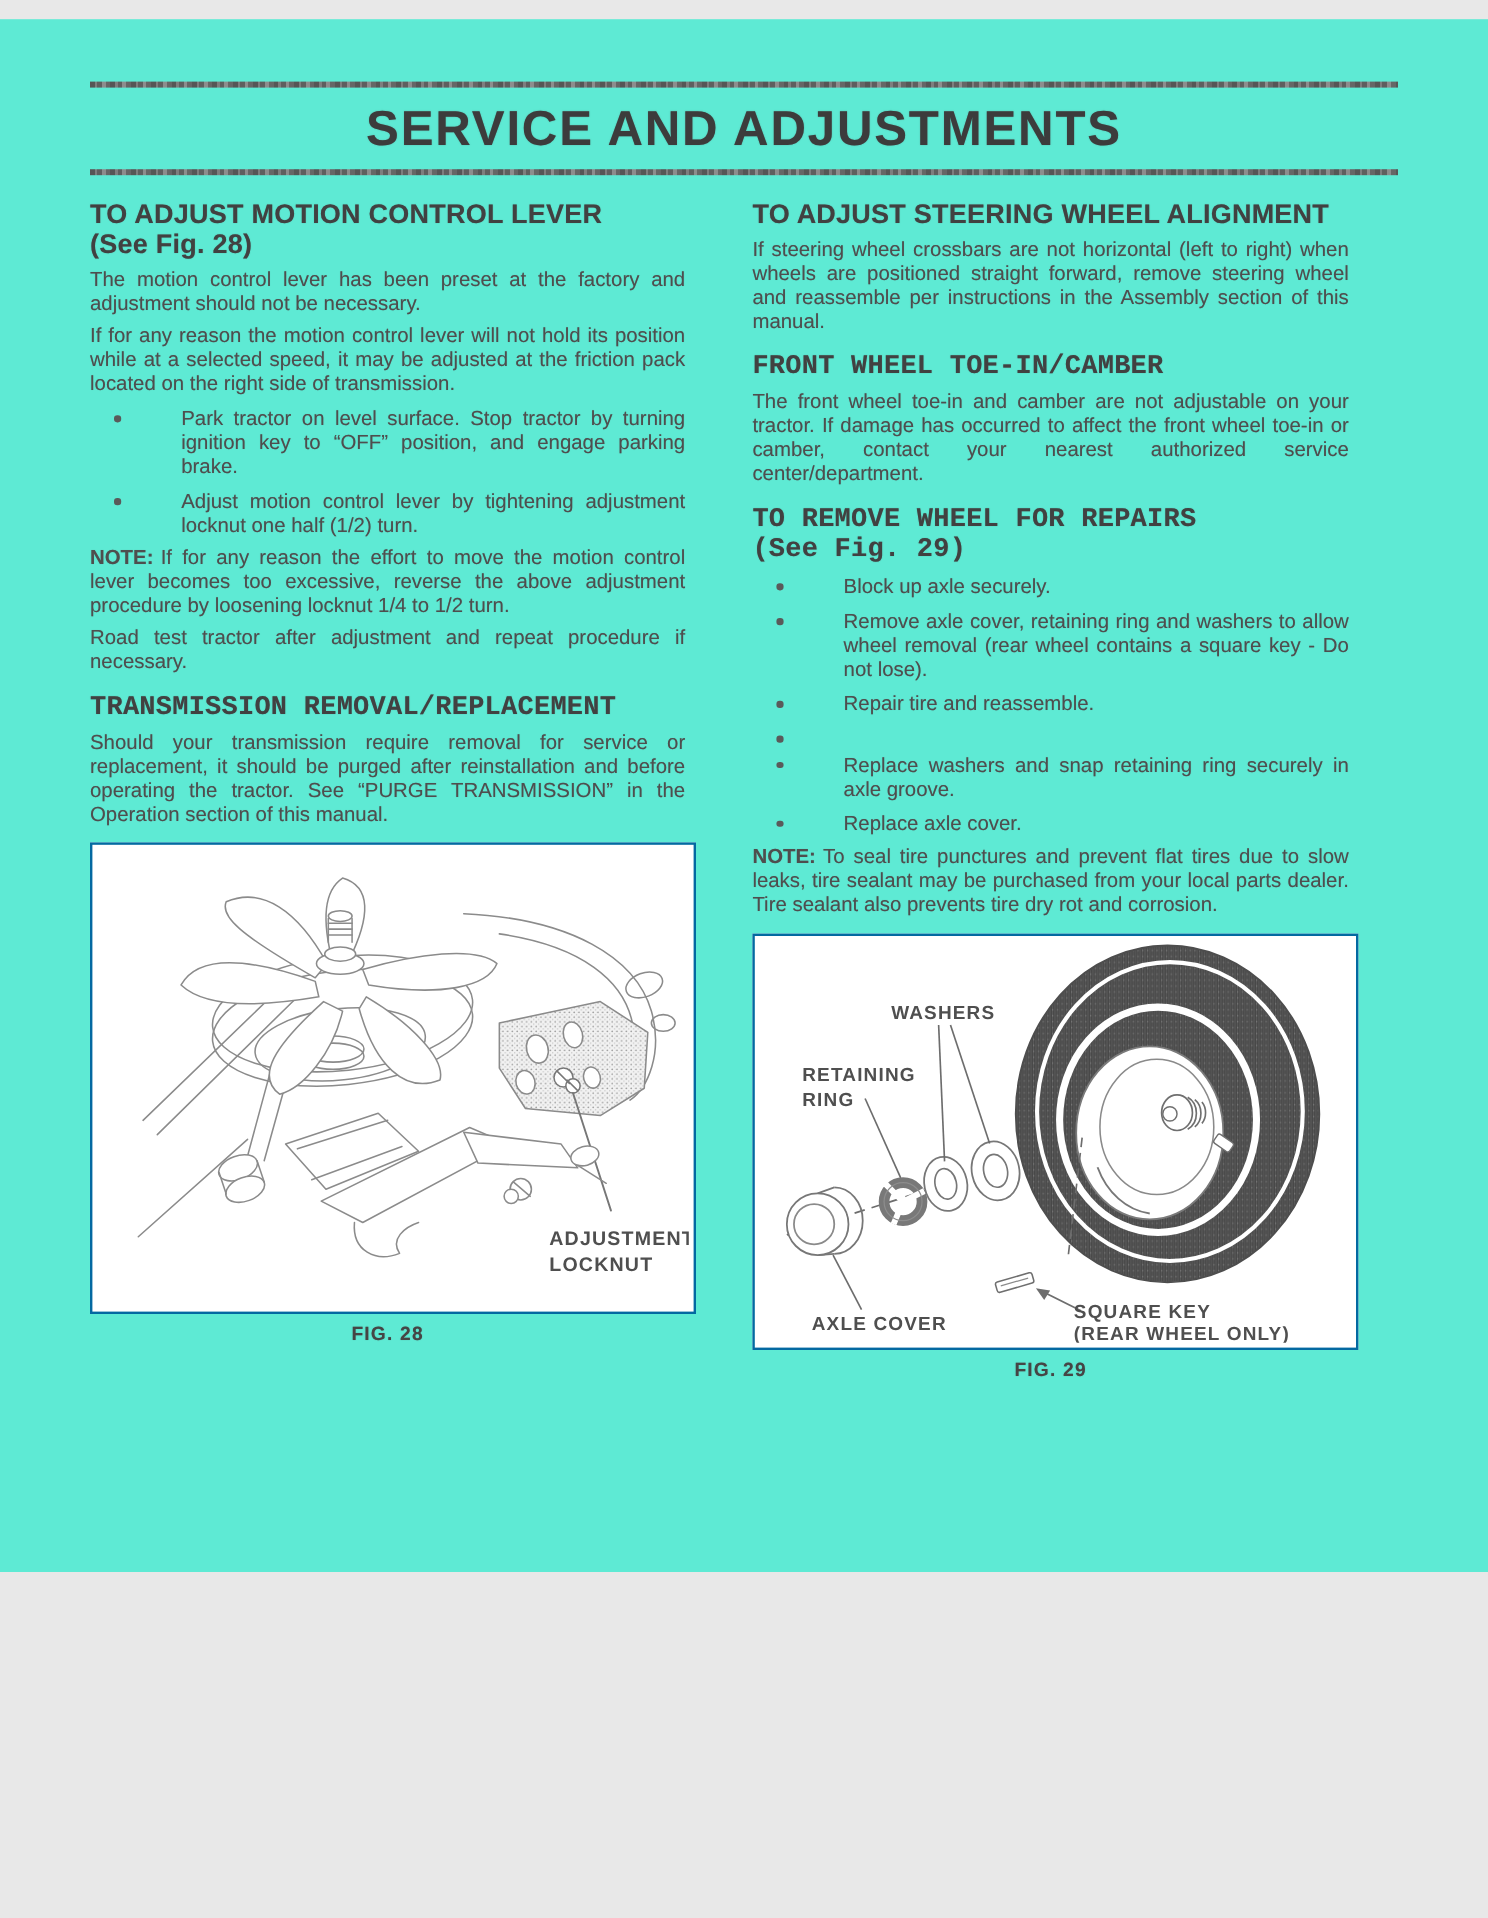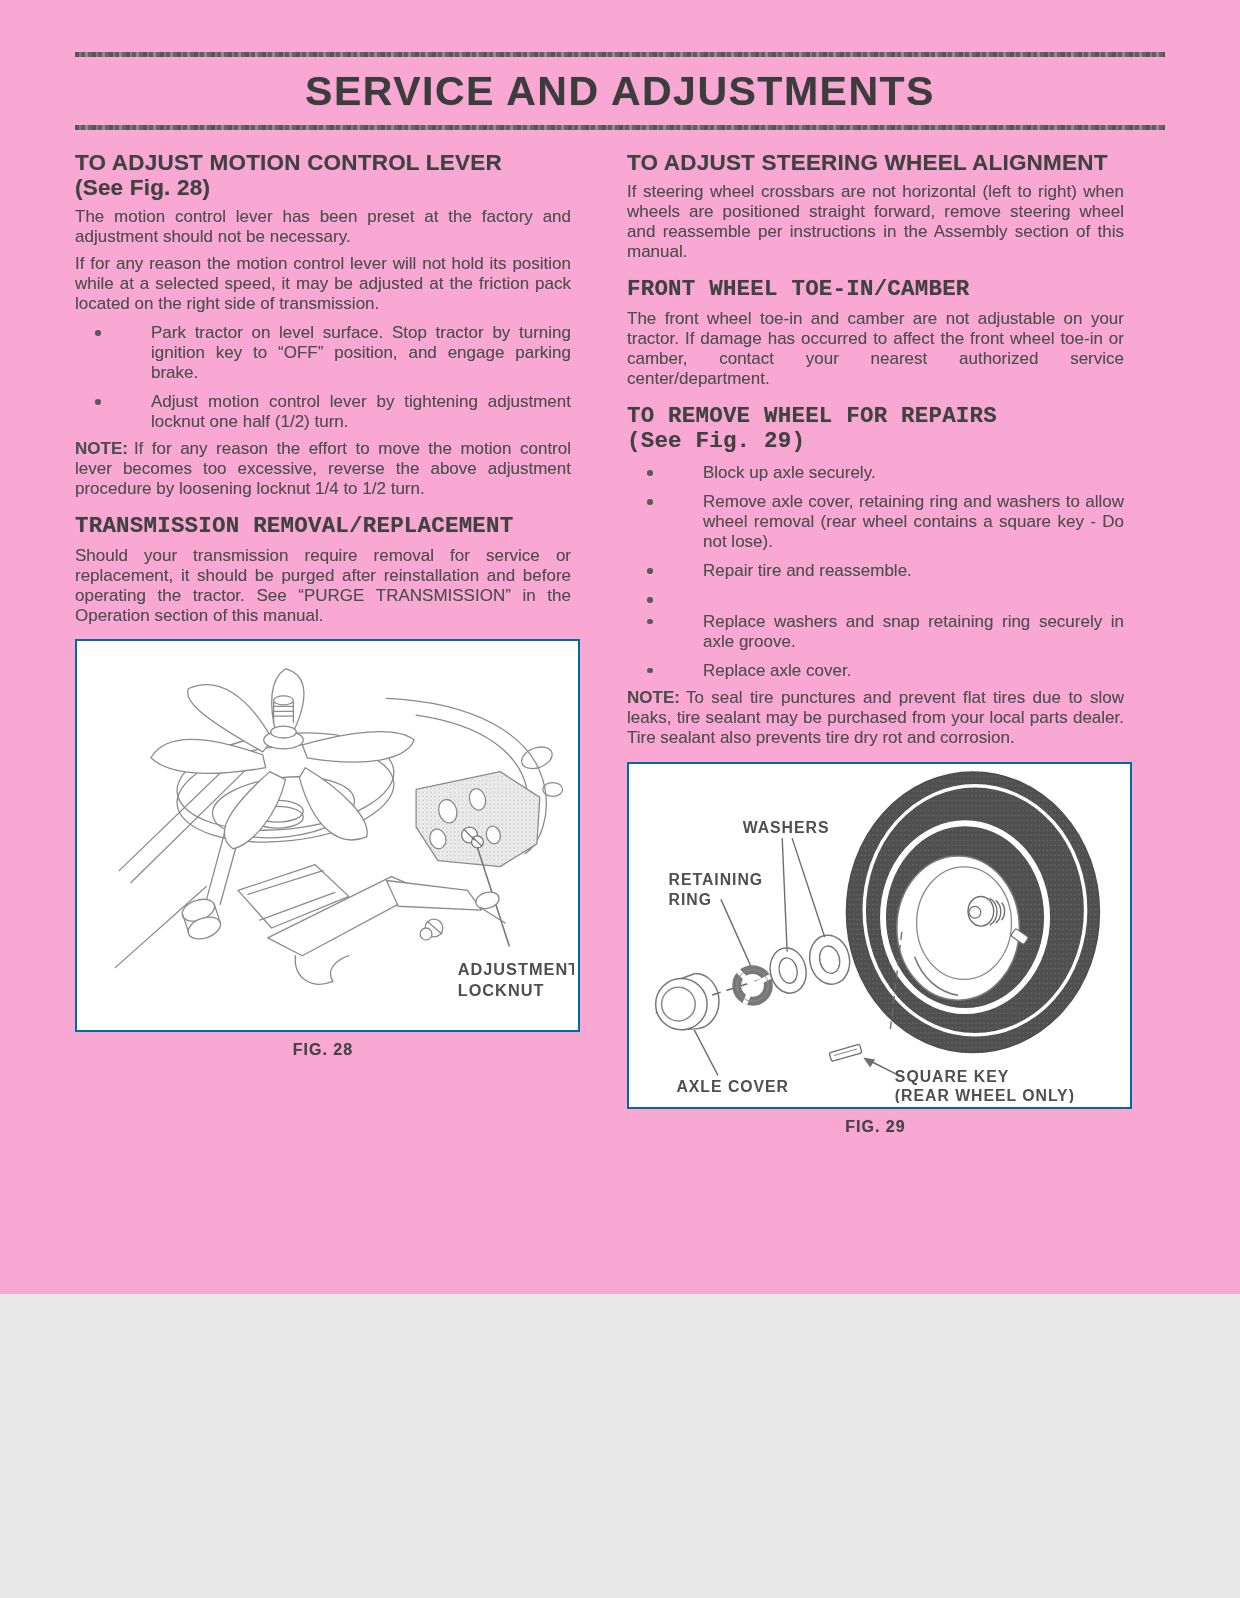--- a/index.html
+++ b/index.html
@@ -1,17 +1,17 @@
 <!DOCTYPE html>
 <html><head>
 <meta charset="utf-8">
 <style>
   html,body{margin:0;padding:0;background:#e8e8e8;}
   .page{
-    position:relative;width:1240px;height:1294px;margin:0 auto;background:#f9a8d4;
+    position:relative;width:1240px;height:1294px;margin:16px auto;background:#5eead4;
     font-family:"Liberation Sans","DejaVu Sans",sans-serif;color:#4e4e4e;
     overflow:hidden;
   }
   .rule{height:5px;margin:0 75px;
     background:repeating-linear-gradient(90deg,#565656 0 4px,#7e7e7e 4px 6px,#5f5f5f 6px 10px,#8d8d8d 10px 13px,#666 13px 17px);
   }
   .rule-top{margin-top:52px;}
   h1{
     margin:11px 75px 10px;text-align:center;font-size:41px;font-weight:bold;
     color:#3c3c3c;letter-spacing:1.5px;text-shadow:0 0 1px rgba(80,80,80,.55);
@@ -79,20 +79,21 @@
         <div class="para">Park tractor on level surface.  Stop tractor by turning ignition key to “OFF” position, and engage parking brake.</div>
       </div>
       <div class="li">
         <div class="mk">
             <div class="dot"></div>
           </div>
         <div class="para">Adjust motion control lever by tightening adjustment locknut one half (1/2) turn.</div>
       </div>
 
       <p class="para"><span class="nlabel">NOTE:</span><span>If for any reason the effort to move the motion control lever becomes too excessive, reverse the above adjustment procedure by loosening locknut 1/4 to 1/2 turn.</span></p>
+      <p class="para">Road test tractor after adjustment and repeat procedure if necessary.</p>
 
       <h2 class="mt">TRANSMISSION REMOVAL/REPLACEMENT</h2>
       <p class="para">Should your transmission require removal for service or replacement, it should be purged after reinstallation and before operating the tractor.  See “PURGE TRANSMISSION” in the Operation section of this manual.</p>
 
       <div class="figbox fig28box">
         <svg width="485" height="385" viewBox="0 0 489 389">
           <defs>
             <pattern id="stip28" width="4" height="4" patternUnits="userSpaceOnUse">
               <rect width="4" height="4" fill="#f2f2f2"></rect>
               <circle cx="1" cy="1" r="0.7" fill="#9a9a9a"></circle>

